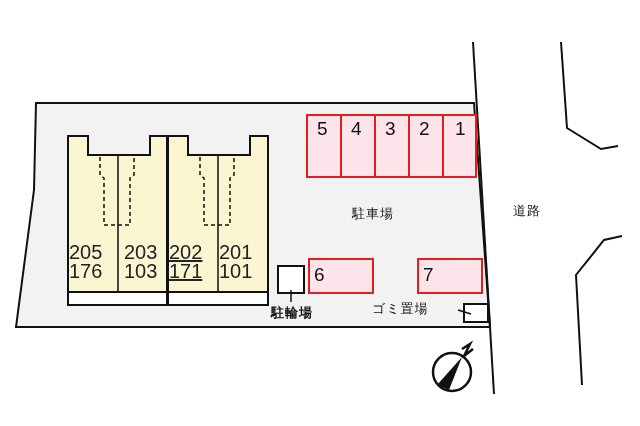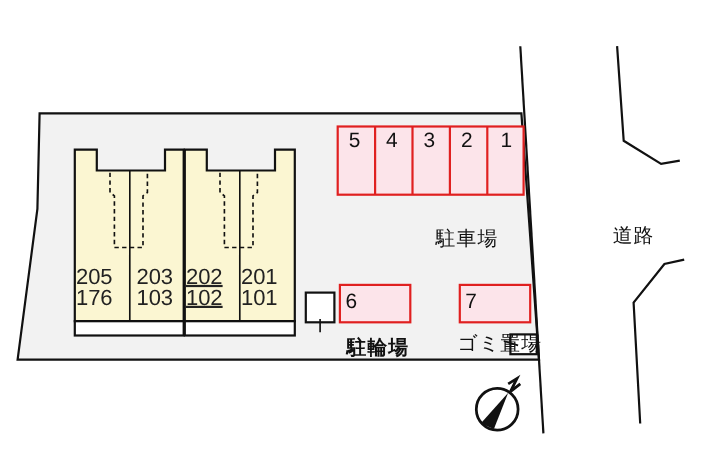--- a/index.html
+++ b/index.html
@@ -3,21 +3,21 @@
   <meta charset="utf-8">
   <style>
     html, body { margin:0; padding:0; background:#ffffff; }
     body { width:640px; height:426px; position:relative; overflow:hidden;
            font-family: "DejaVu Sans", sans-serif; }
     svg { position:absolute; left:0; top:0; }
     .lbl { position:absolute; color:#111; white-space:nowrap; }
     .unit-num { position:absolute; font-family:"Liberation Sans", sans-serif; font-size:20px;
                 line-height:19px; color:#222; text-align:left; width:54px; }
     .pnum { position:absolute; font-family:"Liberation Sans", sans-serif; font-size:19px; color:#111; }
-    .jp { font-size:18px; letter-spacing:1px;margin-left:44px; }
+    .jp { font-size:13px; letter-spacing:1px; }
   </style>
 </head>
 <body>
 
 <svg width="640" height="426" viewBox="0 0 640 426">
 
   <polygon points="36,103 474,103 490,327 16,327 34,190" fill="#f2f2f2" stroke="#111" stroke-width="2"></polygon>
 
   <line x1="473" y1="42" x2="494" y2="394" stroke="#111" stroke-width="2"></line>
   <polyline points="561,42 567,128 601,149 618,146" fill="none" stroke="#111" stroke-width="2"></polyline>
@@ -63,21 +63,21 @@
 <div class="unit-num" style="left:69px;top:243px;">
   <div>205</div>
   <div>176</div>
 </div>
 <div class="unit-num" style="left:124px;top:243px;">
   <div>203</div>
   <div>103</div>
 </div>
 <div class="unit-num" style="left:169px;top:243px;text-decoration:underline;">
   <div>202</div>
-  <div>102</div>
+  <div>171</div>
 </div>
 <div class="unit-num" style="left:219px;top:243px;">
   <div>201</div>
   <div>101</div>
 </div>
 
 <span class="pnum" style="left:317px;top:118px;">5</span>
 <span class="pnum" style="left:351px;top:118px;">4</span>
 <span class="pnum" style="left:385px;top:118px;">3</span>
 <span class="pnum" style="left:419px;top:118px;">2</span>

